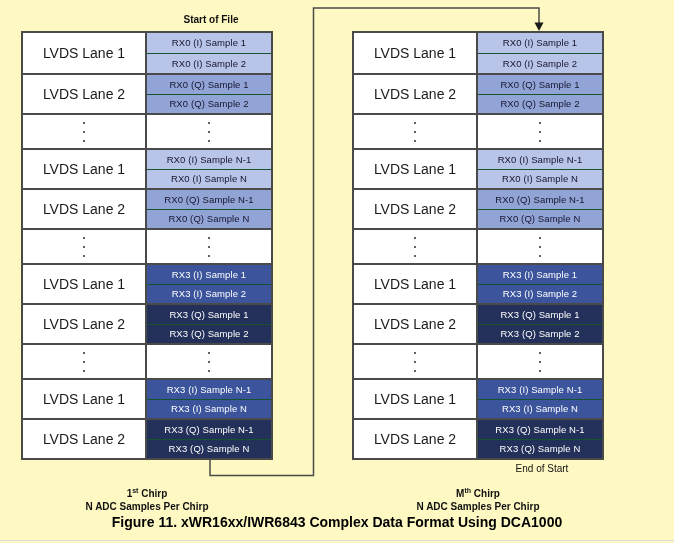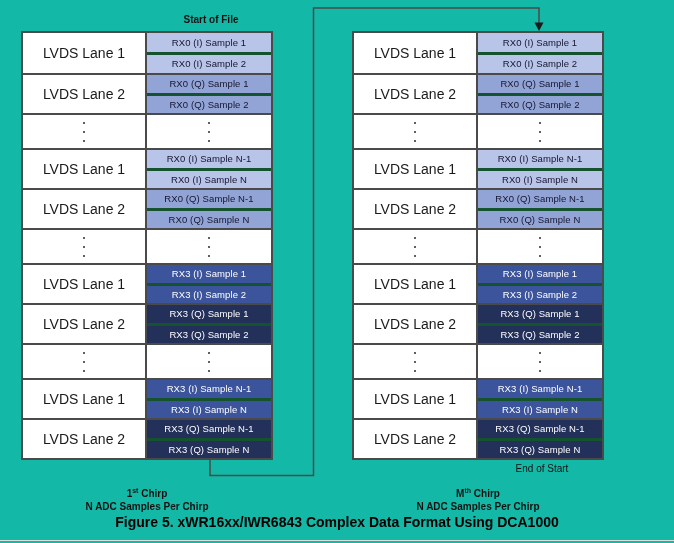--- a/index.html
+++ b/index.html
@@ -1,21 +1,21 @@
 <!DOCTYPE html>
 <html><head>
 <meta charset="utf-8">
 <style>
   * { box-sizing: border-box; margin: 0; padding: 0; }
   html,body { background:#fff; }
   .page {
     position: relative;
     width: 674px;
     height: 543px;
-    background: #14b8a6;
+    background: #fef9c3;
     font-family: "Liberation Sans", sans-serif;
     overflow: hidden;
   }
   
   .dtable {
     position: absolute;
     top: 31px;
     width: 252px;
     border: 2px solid #4a4a4a;
     background: #fff;
@@ -33,21 +33,21 @@
     font-size: 14px; color: #1a1a1a;
     flex: none;
   }
   .scol { flex: 1; display: flex; flex-direction: column; }
   .scell {
     flex: 1;
     display: flex; align-items: center; justify-content: center;
     font-size: 9.5px;
     letter-spacing: 0.1px;
   }
-  .scell.first { border-bottom: 3px solid #14532d; }
+  .scell.first { border-bottom: 1px solid #14532d; }
   .dcell {
     display: flex; flex-direction: column; align-items: center; justify-content: center;
     gap: 7px;
   }
   .dcell.flexfill { flex: 1; }
   .dot { width: 2px; height: 2px; border-radius: 50%; background: #2b2b2b; display: block; }
   
   .lbl { position: absolute; font-size: 10px; color: #111; }
   .start-label { left: 148px; top: 14px; width: 126px; text-align: center; font-weight: bold; }
   .end-label   { left: 479px; top: 463px; width: 126px; text-align: center; }
@@ -272,16 +272,16 @@
   <div class="chirp-label left">
     <div><span>1</span><sup>st</sup><span> Chirp</span></div>
     <div>N ADC Samples Per Chirp</div>
   </div>
 
   <div class="chirp-label right">
     <div><span>M</span><sup>th</sup><span> Chirp</span></div>
     <div>N ADC Samples Per Chirp</div>
   </div>
 
-  <div class="caption">Figure 5. xWR16xx/IWR6843 Complex Data Format Using DCA1000</div>
+  <div class="caption">Figure 11. xWR16xx/IWR6843 Complex Data Format Using DCA1000</div>
 
   <div class="bottom-rule"></div>
 </div>
 
 </body></html>

